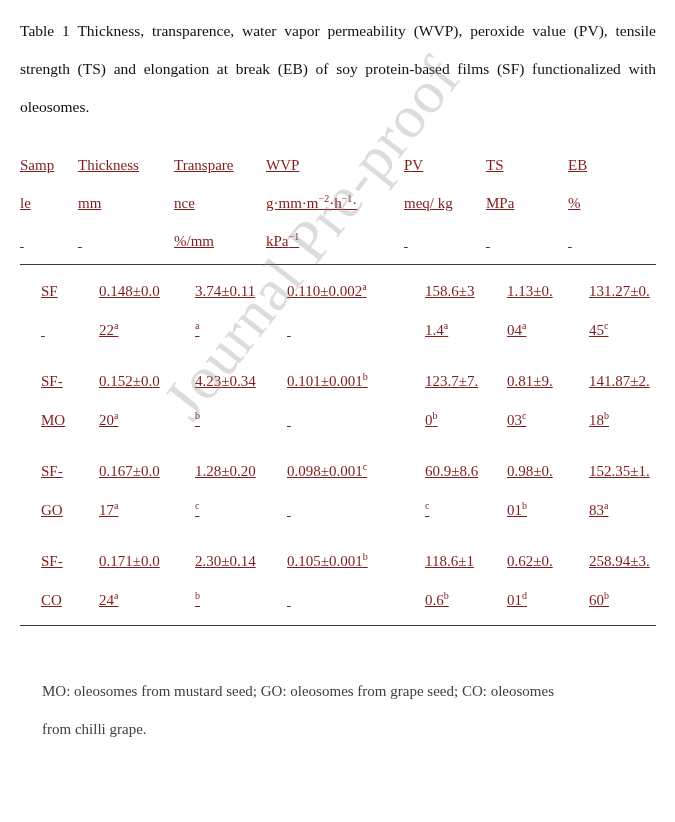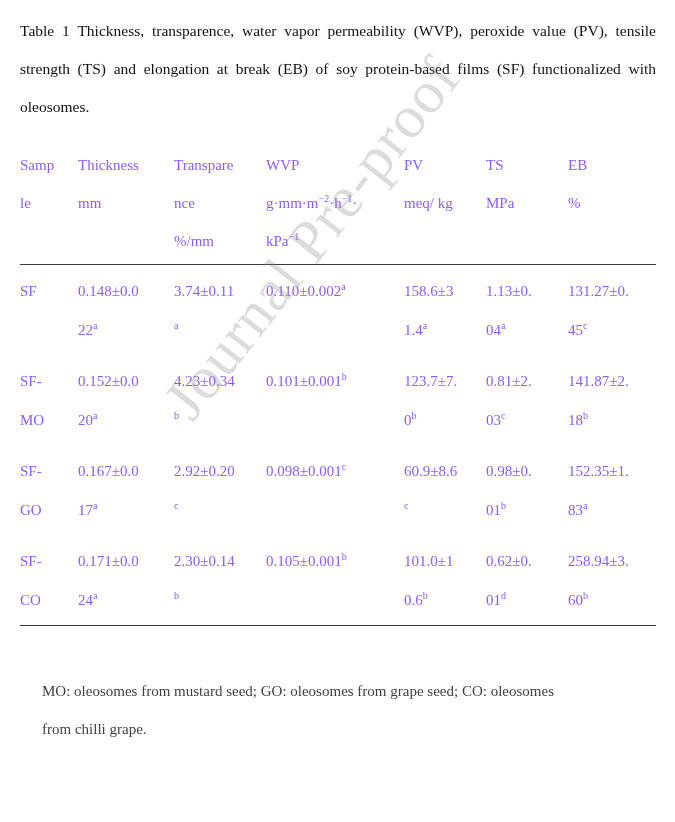--- a/index.html
+++ b/index.html
@@ -38,21 +38,22 @@
   .table-wrap {
     position: absolute;
     top: 140px;
     left: 20px;
     width: 636px;
   }
   table.datatable {
     border-collapse: collapse;
     width: 636px;
     font-size: 15px;
-    color: #8b5cf6;
+    color: #7f1d1d;
+    text-decoration: underline;
   }
   table.datatable td, table.datatable th {
     padding: 0;
     margin: 0;
     vertical-align: top;
     text-align: left;
     font-weight: normal;
   }
   .rule-mid td { border-top: 1.1px solid #3a3a3a; }
   .rule-bot td { border-top: 1.3px solid #3a3a3a; }
@@ -64,21 +65,21 @@
     padding-bottom: 4px !important;
   }
   .hdr-cell div { white-space: normal; }
 
   .body-cell {
     line-height: 39px;
     font-size: 15px;
     padding-top: 7px !important;
     padding-bottom: 5px !important;
   }
-  .body-cell div { white-space: normal; }
+  .body-cell div { white-space: normal; margin-left: 21px; }
 
   sup { font-size: 10px; vertical-align: super; line-height: 0; }
   .sub-italic { font-style: italic; }
 
   .col-sample  { width: 58px; }
   .col-thick   { width: 96px; }
   .col-trans   { width: 92px; }
   .col-wvp     { width: 138px; }
   .col-pv      { width: 82px; }
   .col-ts      { width: 82px; }
@@ -224,39 +225,39 @@
             </td>
           <td class="body-cell">
               <div>0.101±0.001<sup>b</sup></div>
               <div>&nbsp;</div>
             </td>
           <td class="body-cell">
               <div>123.7±7.</div>
               <div>0<sup>b</sup></div>
             </td>
           <td class="body-cell">
-              <div>0.81±2.</div>
+              <div>0.81±9.</div>
               <div>03<sup>c</sup></div>
             </td>
           <td class="body-cell">
               <div>141.87±2.</div>
               <div>18<sup>b</sup></div>
             </td>
         </tr>
         <tr>
           <td class="body-cell">
               <div>SF-</div>
               <div>GO</div>
             </td>
           <td class="body-cell">
               <div>0.167±0.0</div>
               <div>17<sup>a</sup></div>
             </td>
           <td class="body-cell">
-              <div>2.92±0.20</div>
+              <div>1.28±0.20</div>
               <div><sup>c</sup></div>
             </td>
           <td class="body-cell">
               <div>0.098±0.001<sup>c</sup></div>
               <div>&nbsp;</div>
             </td>
           <td class="body-cell">
               <div>60.9±8.6</div>
               <div><sup>c</sup></div>
             </td>
@@ -280,21 +281,21 @@
             </td>
           <td class="body-cell">
               <div>2.30±0.14</div>
               <div><sup>b</sup></div>
             </td>
           <td class="body-cell">
               <div>0.105±0.001<sup>b</sup></div>
               <div>&nbsp;</div>
             </td>
           <td class="body-cell">
-              <div>101.0±1</div>
+              <div>118.6±1</div>
               <div>0.6<sup>b</sup></div>
             </td>
           <td class="body-cell">
               <div>0.62±0.</div>
               <div>01<sup>d</sup></div>
             </td>
           <td class="body-cell">
               <div>258.94±3.</div>
               <div>60<sup>b</sup></div>
             </td>

